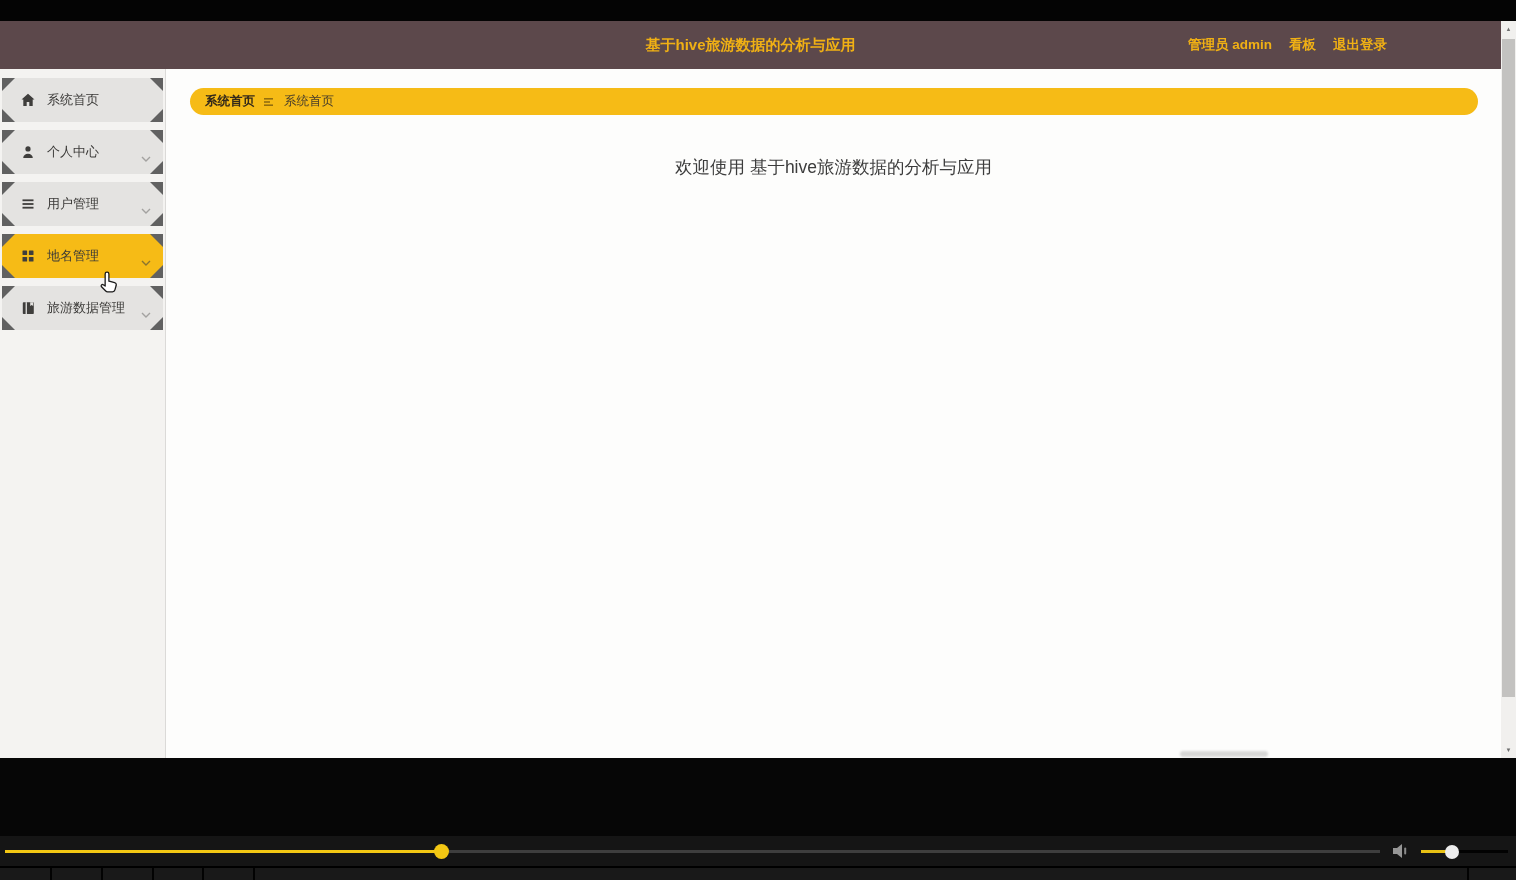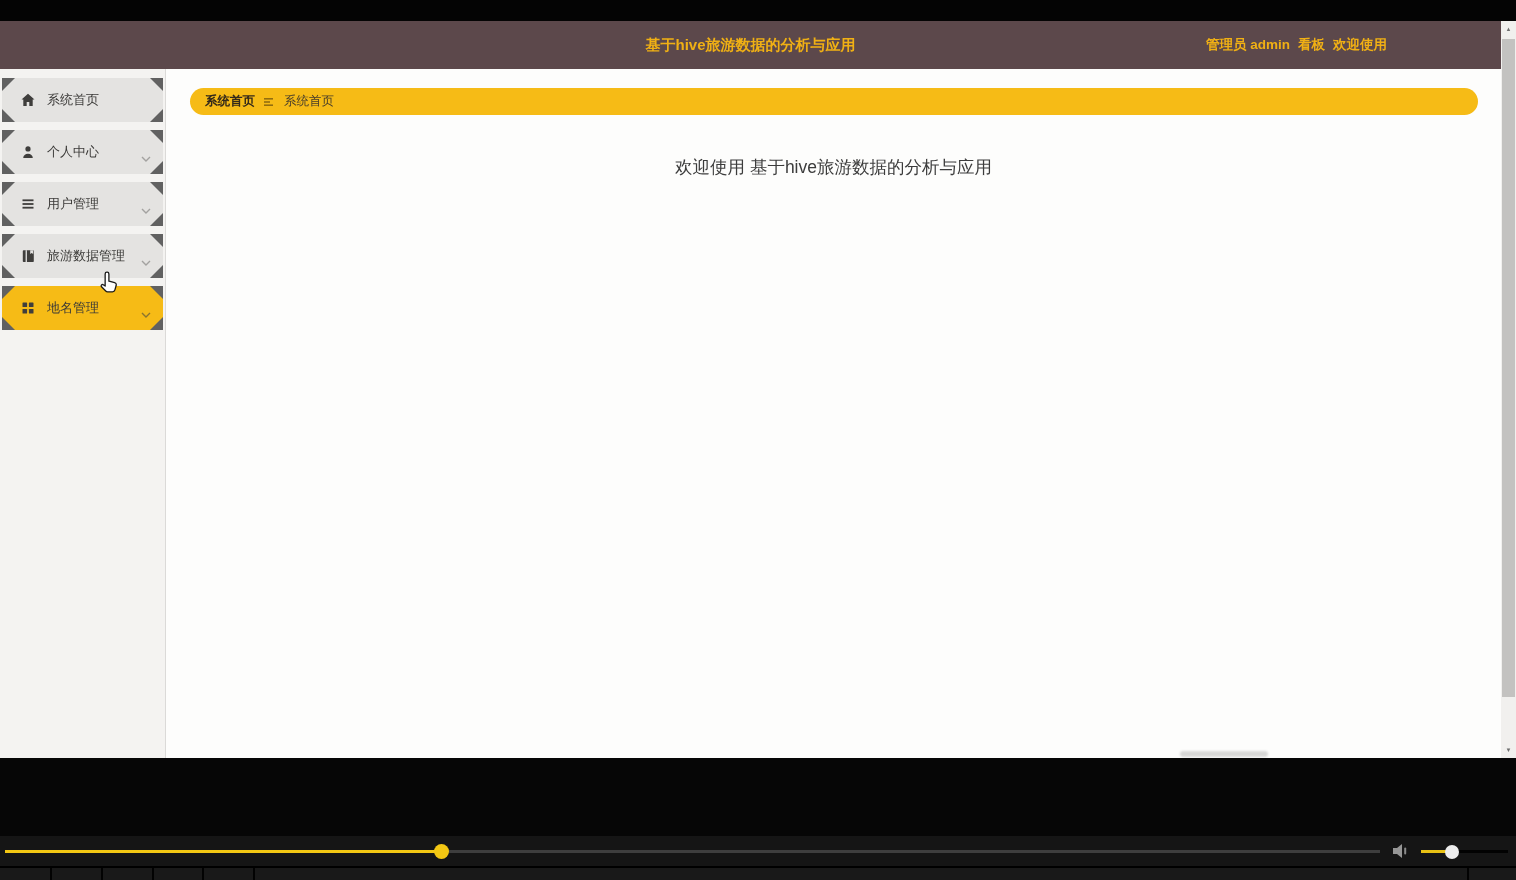--- a/index.html
+++ b/index.html
@@ -5,21 +5,21 @@
   html,body { margin:0; padding:0; background:#000; }
   .screen { position:relative; width:1516px; height:880px; background:#040404;
             font-family:"Liberation Sans", sans-serif; overflow:hidden; }
 
   
   .page { position:absolute; left:0; top:21px; width:1501px; height:737px; background:#1d4ed8; }
 
   .appbar { position:absolute; left:0; top:0; width:100%; height:48px; background:#5c484b; }
   .app-title { position:absolute; left:0; right:0; top:0; line-height:48px; text-align:center;
                color:#f0b014; font-weight:bold; font-size:15px; }
-  .appbar-right { position:absolute; right:114px; top:0; height:48px; display:flex; align-items:center; gap:8px; }
+  .appbar-right { position:absolute; right:114px; top:0; height:48px; display:flex; align-items:center; gap:17px; }
   .applink { color:#f0b014; font-weight:bold; font-size:13.5px; cursor:pointer; white-space:nowrap; }
 
   .sidebar { position:absolute; left:0; top:48px; width:165px; bottom:0; background:#f4f3f1; }
   .side-item-wrap { position:relative; margin:0 2px 8px 2px; height:44px; background:#616161; }
   .side-item-wrap:first-child { margin-top:9px; }
   .side-item { position:absolute; inset:0; background:#e4e3e1; cursor:pointer;
                display:flex; align-items:center; padding:0 12px 0 18px; box-sizing:border-box;
                clip-path:polygon(13px 0, calc(100% - 13px) 0, 100% 13px, 100% calc(100% - 13px),
                                  calc(100% - 13px) 100%, 13px 100%, 0 calc(100% - 13px), 0 13px); }
   .side-item.active { background:#f6bb16; }
@@ -70,21 +70,21 @@
 
 <div class="screen">
 
   <div class="page">
 
     <div class="appbar">
       <div class="app-title">基于hive旅游数据的分析与应用</div>
       <div class="appbar-right">
         <span class="applink">管理员 admin</span>
         <span class="applink">看板</span>
-        <span class="applink">欢迎使用</span>
+        <span class="applink">退出登录</span>
       </div>
     </div>
 
     <div class="sidebar" id="sidebar">
   <div class="side-item-wrap">
     <div class="side-item">
       <span class="side-icon">
               <svg width="16" height="16" viewBox="0 0 16 16">
                 <path d="M8 1.8 1.5 7.5h1.8V14h3.4v-4h2.6v4h3.4V7.5h1.8Z" fill="currentColor"></path>
               </svg>
@@ -118,57 +118,57 @@
   <div class="side-item-wrap">
     <div class="side-item">
       <span class="side-icon">
               <svg width="16" height="16" viewBox="0 0 16 16">
                 <rect x="2.5" y="3.4" width="11" height="1.8" fill="currentColor"></rect>
                 <rect x="2.5" y="7.1" width="11" height="1.8" fill="currentColor"></rect>
                 <rect x="2.5" y="10.8" width="11" height="1.8" fill="currentColor"></rect>
               </svg>
             </span>
       <span class="side-label">用户管理</span>
-      <span class="side-chevron">
-        <svg width="10" height="7" viewBox="0 0 10 7">
-          <path d="M1 1l4 4 4-4" stroke="currentColor" stroke-width="1.4" fill="none"></path>
-        </svg>
-      </span>
-    </div>
-  </div>
-
-  <div class="side-item-wrap">
-    <div class="side-item">
-      <span class="side-icon">
-              <svg width="16" height="16" viewBox="0 0 16 16">
-                <rect x="2.8" y="2.2" width="11" height="11.8" rx="0.8" fill="currentColor"></rect>
-                <rect x="5.6" y="2.2" width="1.3" height="11.8" fill="#e4e3e1"></rect>
-                <path d="M10.2 2.2v3.8l1.5-1.1 1.5 1.1V2.2z" fill="#e4e3e1"></path>
-              </svg>
-            </span>
-      <span class="side-label">旅游数据管理</span>
       <span class="side-chevron">
         <svg width="10" height="7" viewBox="0 0 10 7">
           <path d="M1 1l4 4 4-4" stroke="currentColor" stroke-width="1.4" fill="none"></path>
         </svg>
       </span>
     </div>
   </div>
 
   <div class="side-item-wrap">
     <div class="side-item active">
       <span class="side-icon">
               <svg width="16" height="16" viewBox="0 0 16 16">
                 <rect x="2.5" y="2.5" width="4.6" height="4.6" rx="0.6" fill="currentColor"></rect>
                 <rect x="8.9" y="2.5" width="4.6" height="4.6" rx="0.6" fill="currentColor"></rect>
                 <rect x="2.5" y="8.9" width="4.6" height="4.6" rx="0.6" fill="currentColor"></rect>
                 <rect x="8.9" y="8.9" width="4.6" height="4.6" rx="0.6" fill="currentColor"></rect>
               </svg>
             </span>
       <span class="side-label">地名管理</span>
+      <span class="side-chevron">
+        <svg width="10" height="7" viewBox="0 0 10 7">
+          <path d="M1 1l4 4 4-4" stroke="currentColor" stroke-width="1.4" fill="none"></path>
+        </svg>
+      </span>
+    </div>
+  </div>
+
+  <div class="side-item-wrap">
+    <div class="side-item">
+      <span class="side-icon">
+              <svg width="16" height="16" viewBox="0 0 16 16">
+                <rect x="2.8" y="2.2" width="11" height="11.8" rx="0.8" fill="currentColor"></rect>
+                <rect x="5.6" y="2.2" width="1.3" height="11.8" fill="#e4e3e1"></rect>
+                <path d="M10.2 2.2v3.8l1.5-1.1 1.5 1.1V2.2z" fill="#e4e3e1"></path>
+              </svg>
+            </span>
+      <span class="side-label">旅游数据管理</span>
       <span class="side-chevron">
         <svg width="10" height="7" viewBox="0 0 10 7">
           <path d="M1 1l4 4 4-4" stroke="currentColor" stroke-width="1.4" fill="none"></path>
         </svg>
       </span>
     </div>
   </div>
 
 </div>
     <div class="side-divider"></div>

